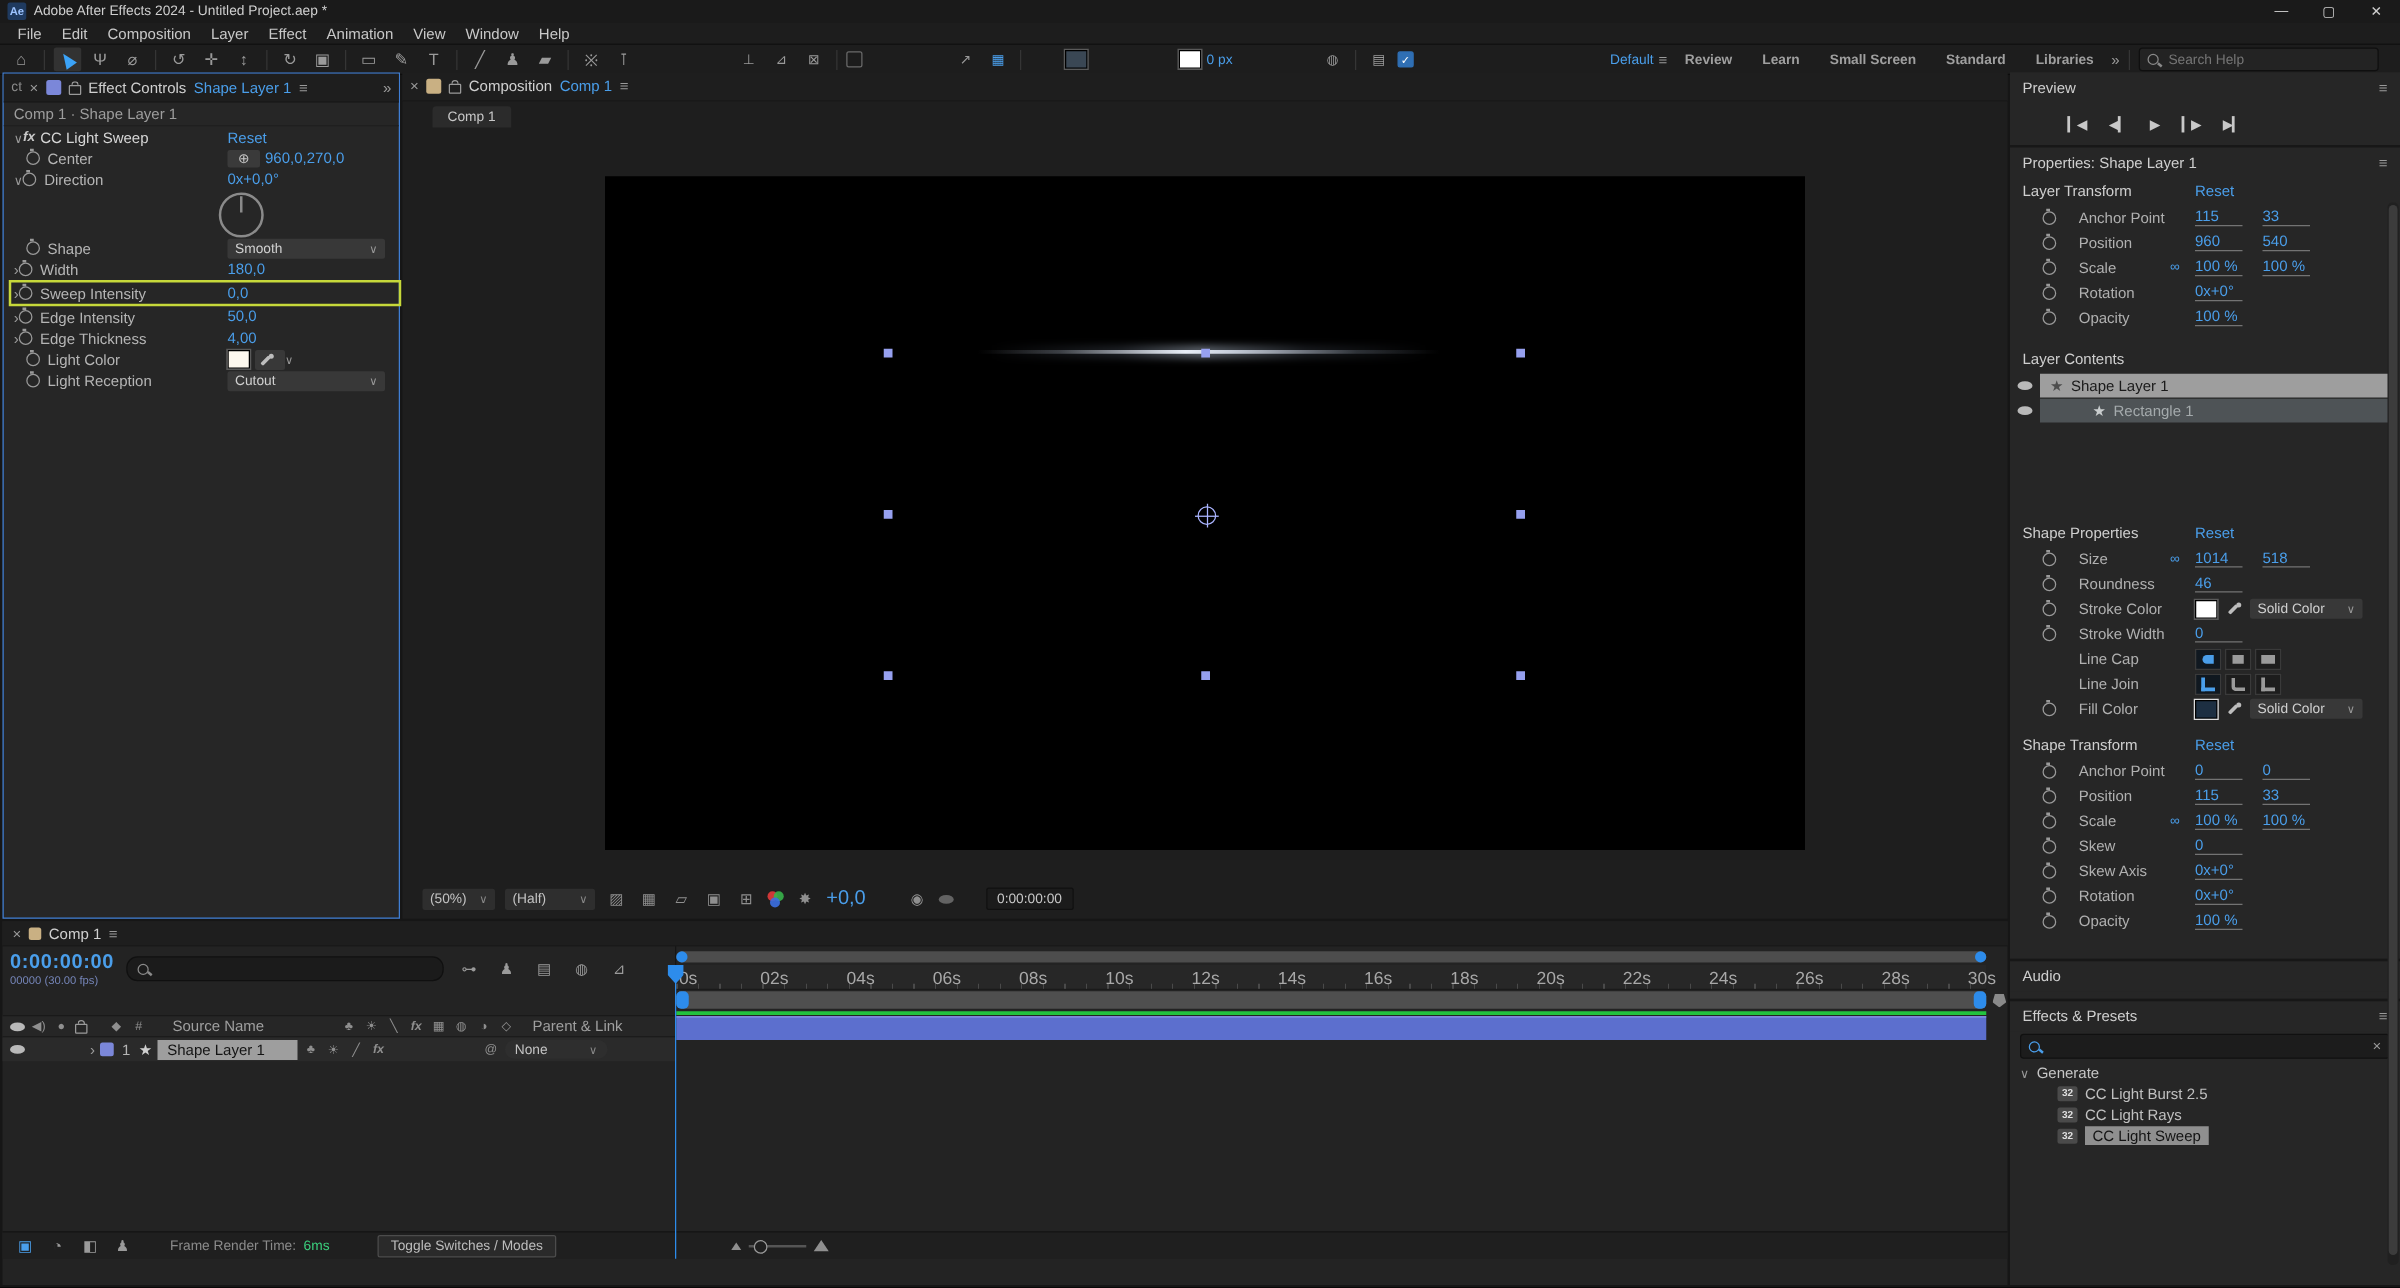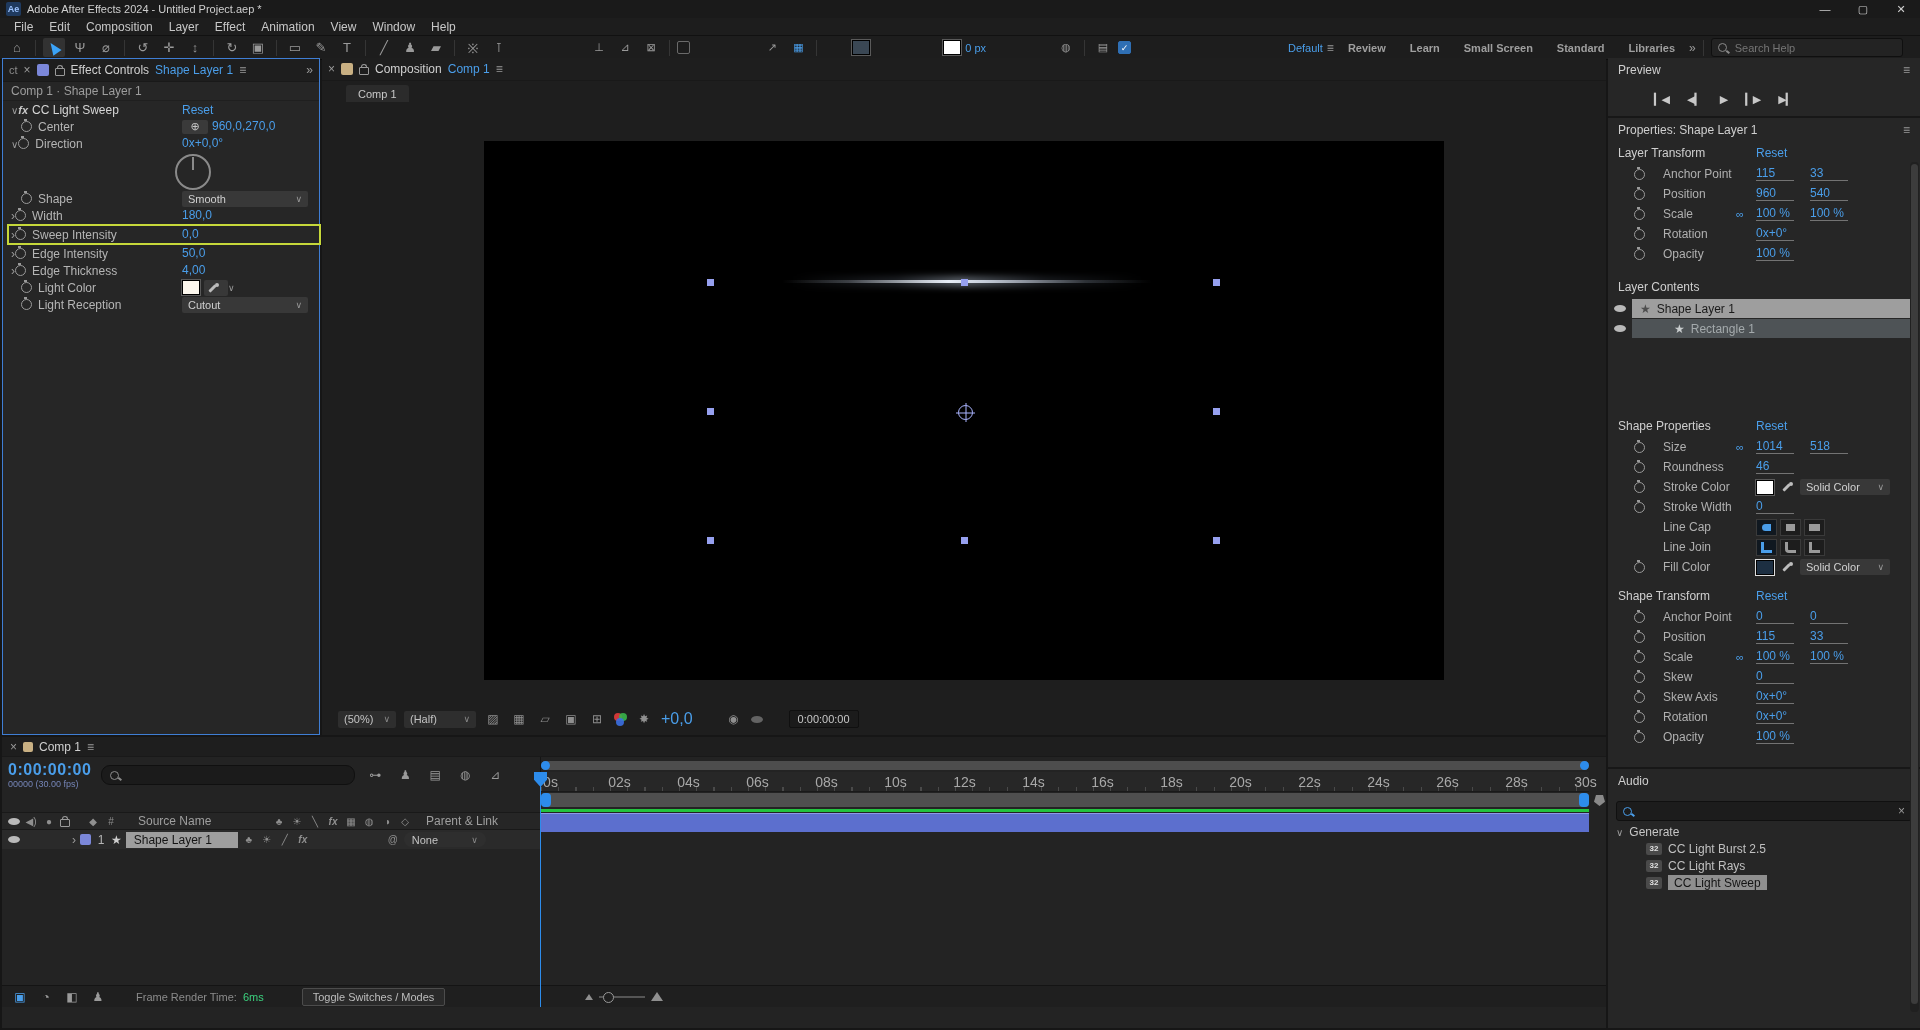--- a/index.html
+++ b/index.html
@@ -619,20 +619,24 @@
       <span class="lab">Opacity</span>
       <span class="c1 val">100 %</span>
     </div>
 
     <div style="height:14px"></div>
     <div style="height:6px"></div>
     <div class="rsec-h">
       <span>Audio</span>
     </div>
     <div style="height:6px"></div>
+    <div class="rsec-h">
+      <span>Effects &amp; Presets</span>
+      <span class="g-menu"></span>
+    </div>
     <div class="ep-search">
       <span class="mag bl"></span>
       <input style="">
       <span class="g-close"></span>
     </div>
     <div class="ep-row">
       <span class="g-chevd"></span>
       <span style="color:#c6c6c6">Generate</span>
     </div>
     <div class="ep-row" style="padding-left:38px">

